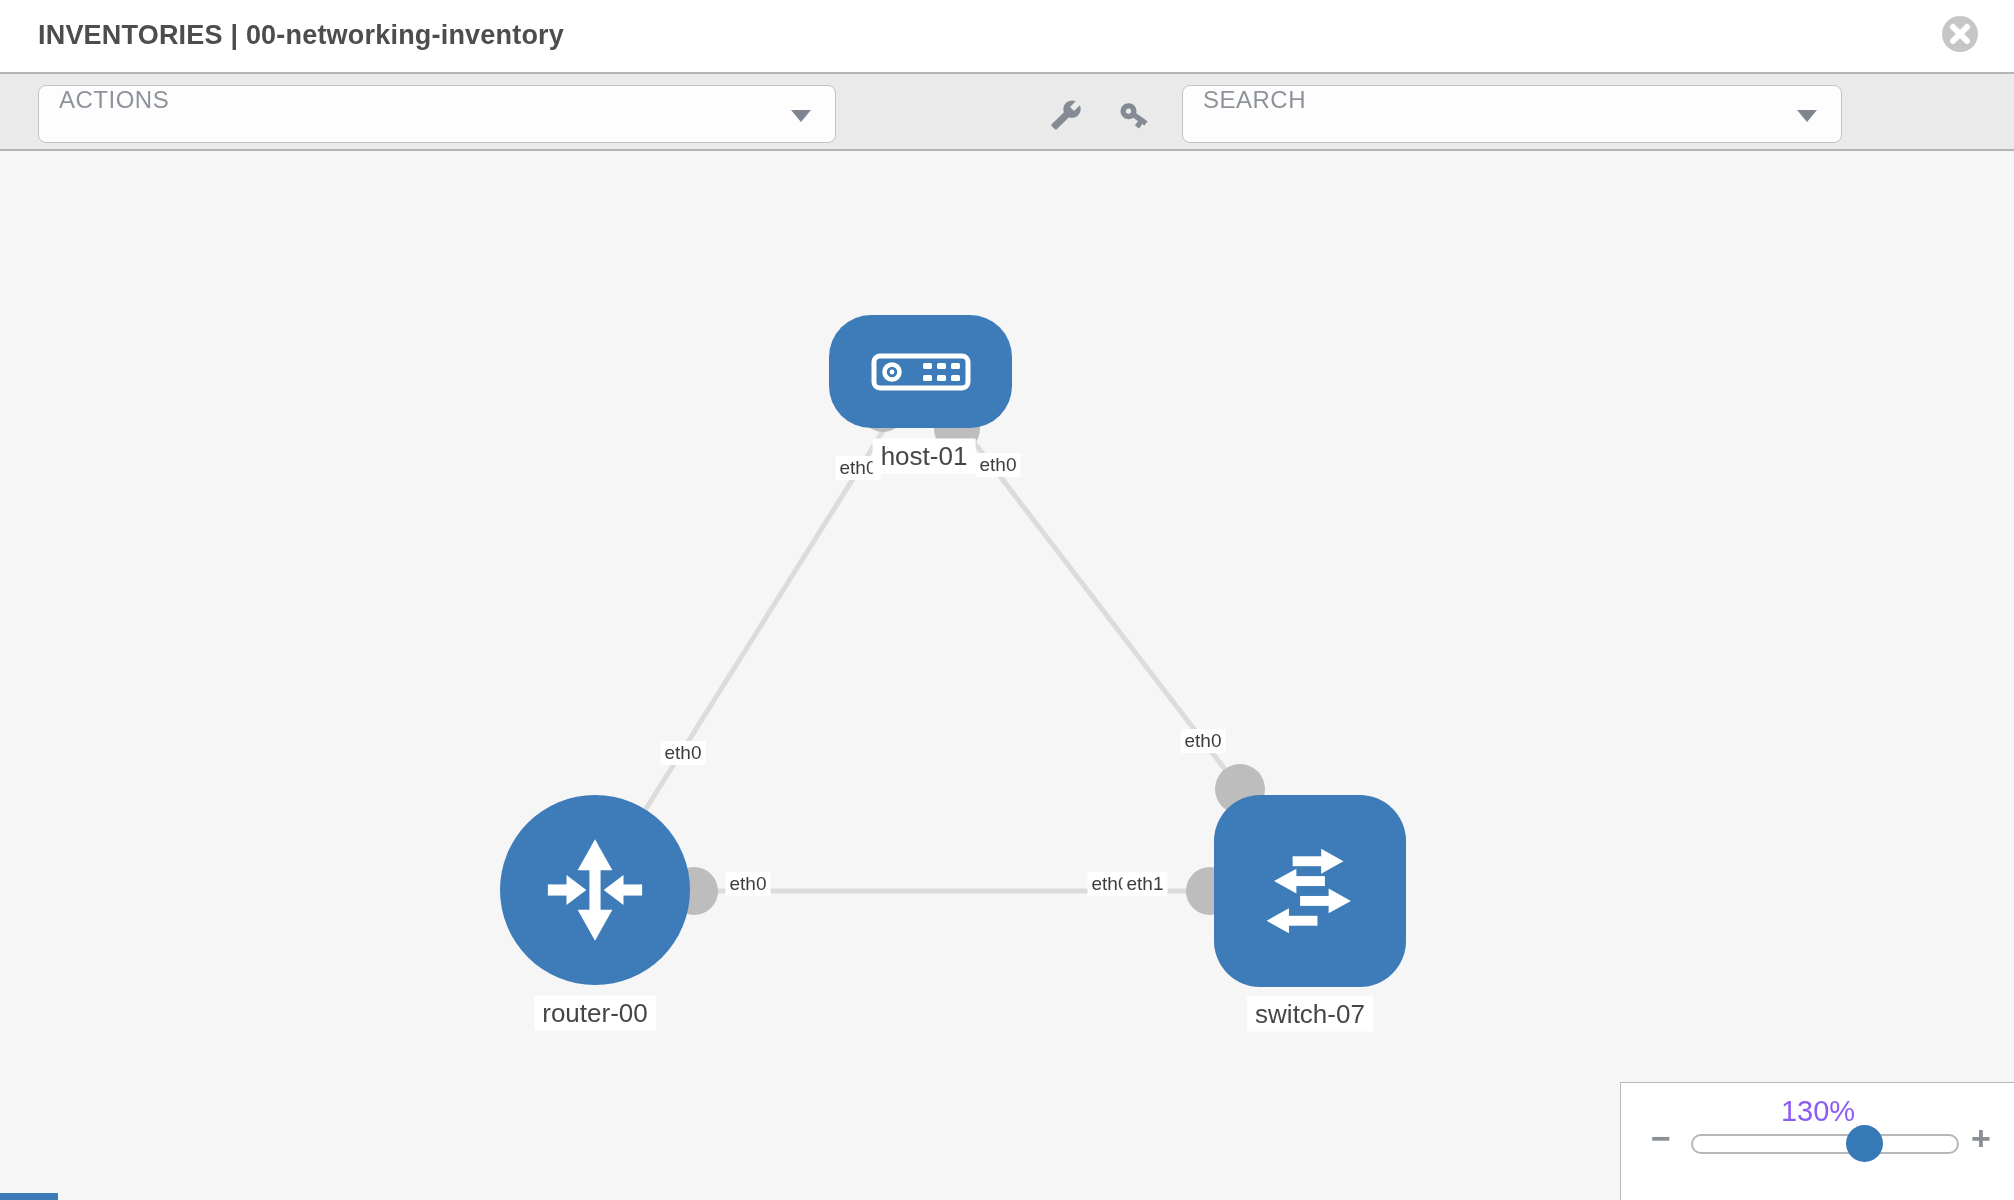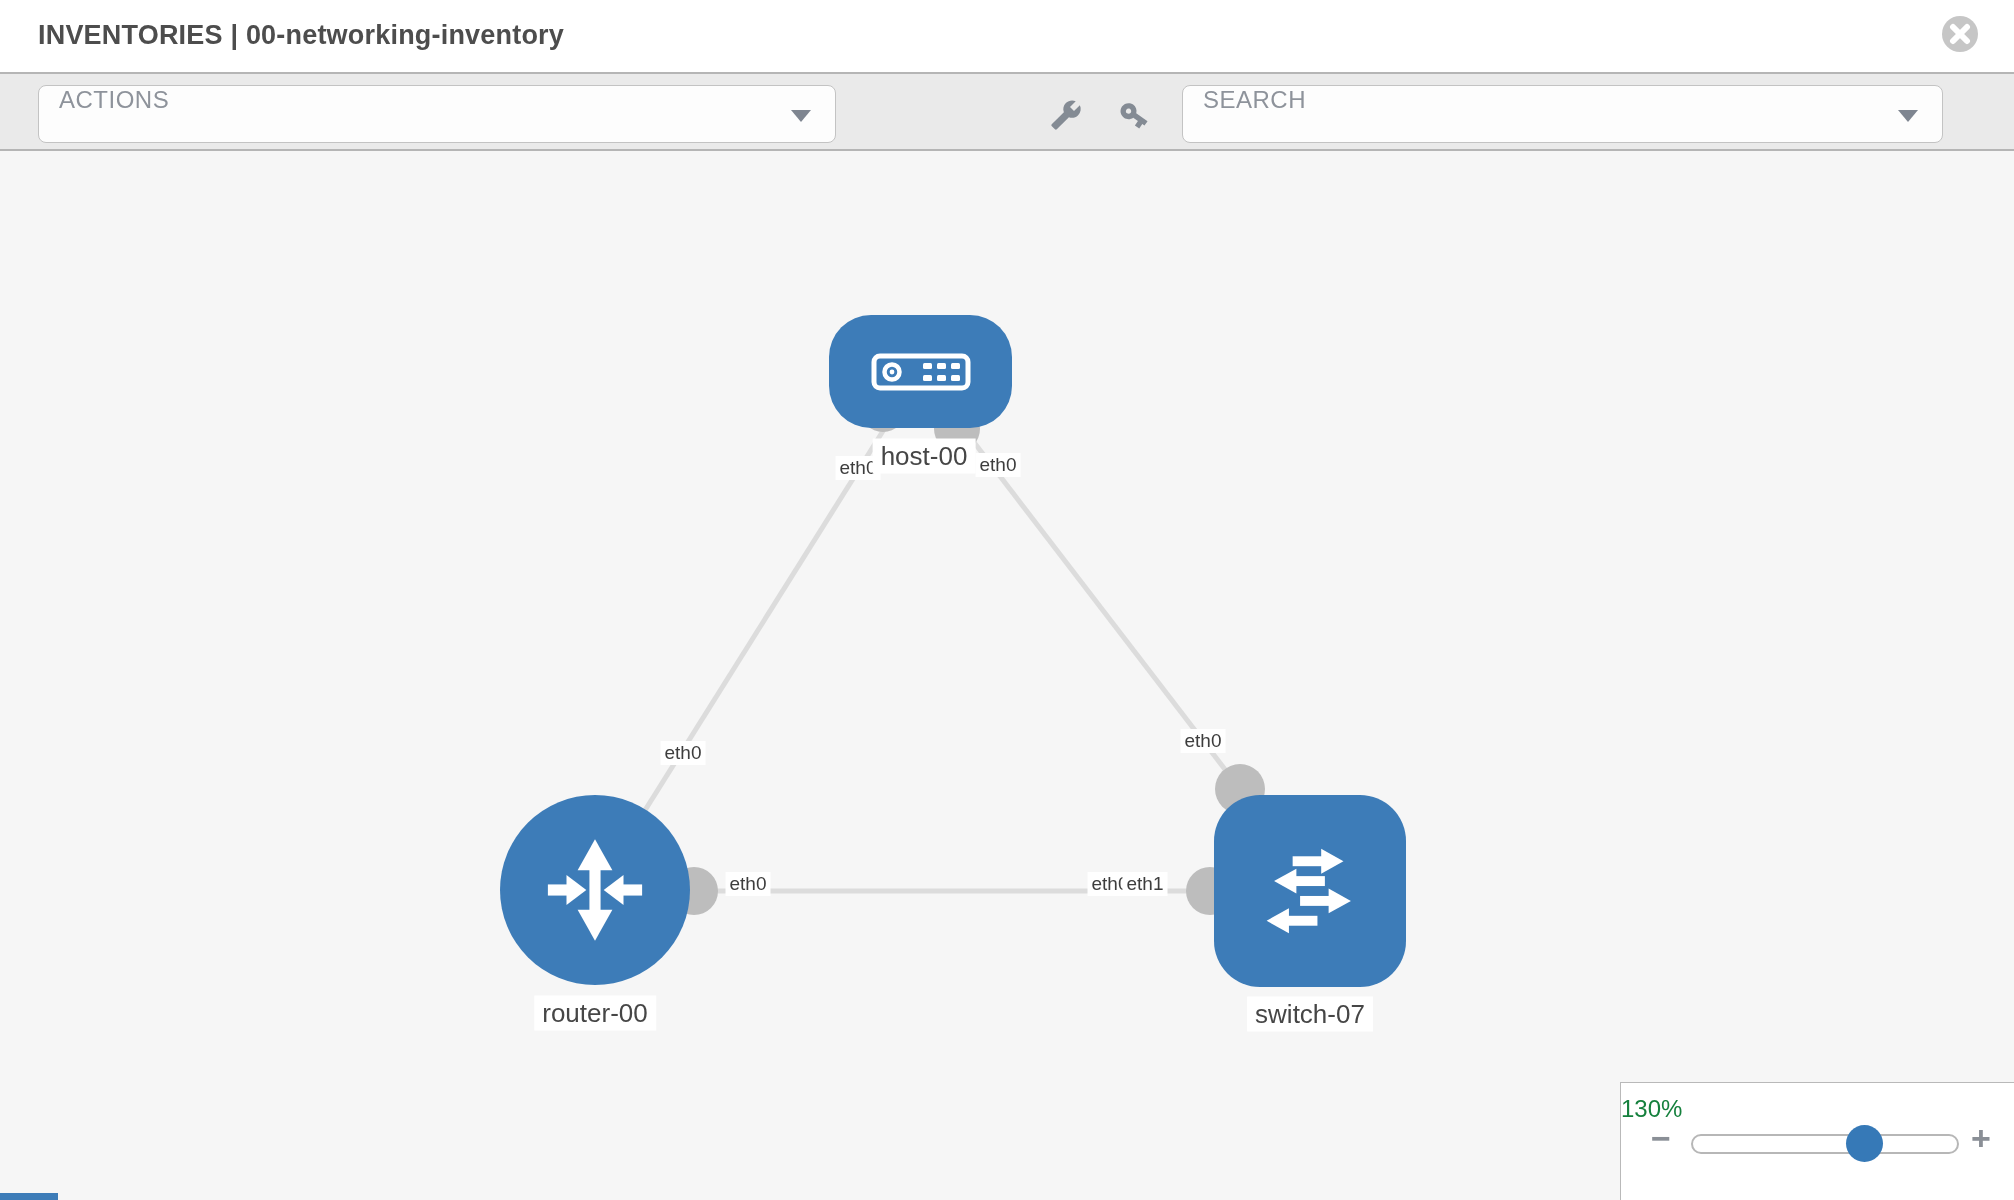--- a/index.html
+++ b/index.html
@@ -28,21 +28,21 @@
     position:absolute; left:0; top:72px; width:100%; height:79px;
     background:#eaeaea;
     border-top:2px solid #b5b5b5; border-bottom:2px solid #b5b5b5;
   }
   .combo {
     position:absolute; top:11px; height:58px; background:#fdfdfd;
     border:1px solid #c3c3c3; border-radius:8px;
     display:flex; cursor:pointer;
   }
   .combo-actions { left:38px;  width:798px; }
-  .combo-search  { left:1182px; width:761px; }
+  .combo-search  { left:1182px; width:660px; }
   .combo-label {
     margin-left:20px; font-size:24px; color:#8e939b; letter-spacing:0.5px;
   }
   .caret {
     position:absolute; right:24px; top:24px; width:0; height:0;
     border-left:10px solid transparent; border-right:10px solid transparent;
     border-top:12px solid #7e8590;
   }
   .tool-icon-btn {
     position:absolute; top:25px; width:32px; height:32px; cursor:pointer;
@@ -68,22 +68,22 @@
     background:#ffffff; color:#3d3d3d; white-space:nowrap;
   }
   .node-label { font-size:26px; color:#464646; padding:2px 8px; }
   .if-label   { font-size:19px; padding:1px 4px; }
   
   .zoom-panel {
     position:absolute; left:1620px; top:1082px; width:395px; height:119px;
     background:#ffffff; border:1px solid #b9b9b9;
   }
   .zoom-value {
-    position:absolute; left:0; top:12px; width:394px; 
-    font-size:24px; color:#15803d;
+    position:absolute; left:0; top:12px; width:394px; text-align:center;
+    font-size:29px; color:#8b5cf6;
   }
   .zoom-minus, .zoom-plus {
     position:absolute; top:38px; font-size:34px; font-weight:bold; color:#8a8f96;
     cursor:pointer; line-height:34px;
   }
   .zoom-minus { left:30px; }
   .zoom-plus  { left:350px; }
   .zoom-track {
     position:absolute; left:70px; top:51px; width:268px; height:20px;
     background:#ffffff; border:2px solid #b7b7b7; border-radius:11px; cursor:pointer;
@@ -194,21 +194,21 @@
     </div>
 
     <span class="chip if-label" style="left:851px;  top:317px;">eth0</span>
     <span class="chip if-label" style="left:676px;  top:602px;">eth0</span>
     <span class="chip if-label" style="left:991px;  top:314px;">eth0</span>
     <span class="chip if-label" style="left:1196px; top:590px;">eth0</span>
     <span class="chip if-label" style="left:741px;  top:733px;">eth0</span>
     <span class="chip if-label" style="left:1103px; top:733px;">eth0</span>
     <span class="chip if-label" style="left:1138px; top:733px;">eth1</span>
 
-    <span class="chip node-label" style="left:917px;  top:305px;">host-00</span>
+    <span class="chip node-label" style="left:917px;  top:305px;">host-01</span>
     <span class="chip node-label" style="left:588px;  top:862px;">router-00</span>
     <span class="chip node-label" style="left:1303px; top:863px;">switch-07</span>
   </div>
 
   <div class="zoom-panel">
     <div class="zoom-value">130%</div>
     <div class="zoom-minus">−</div>
     <div class="zoom-track"></div>
     <div class="zoom-handle"></div>
     <div class="zoom-plus">+</div>

